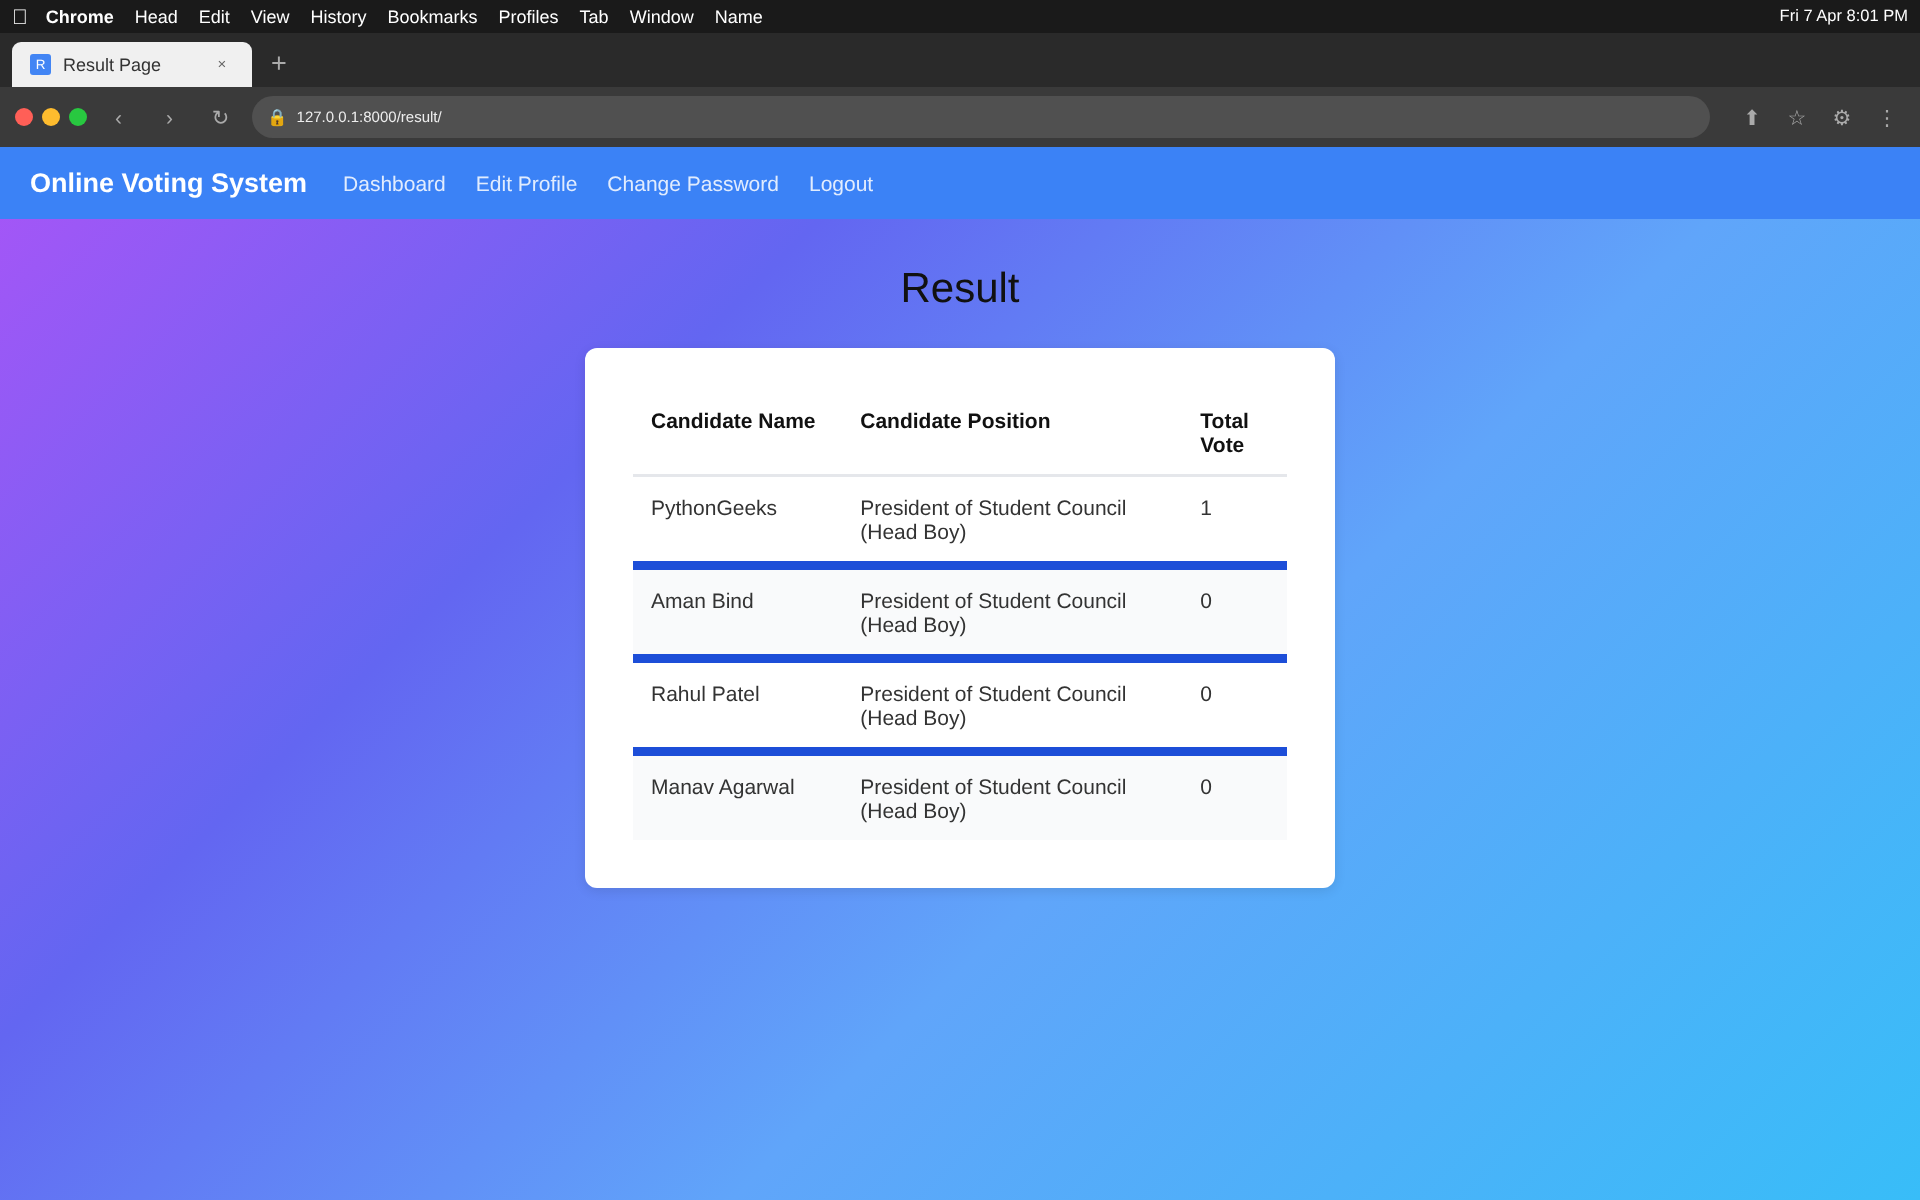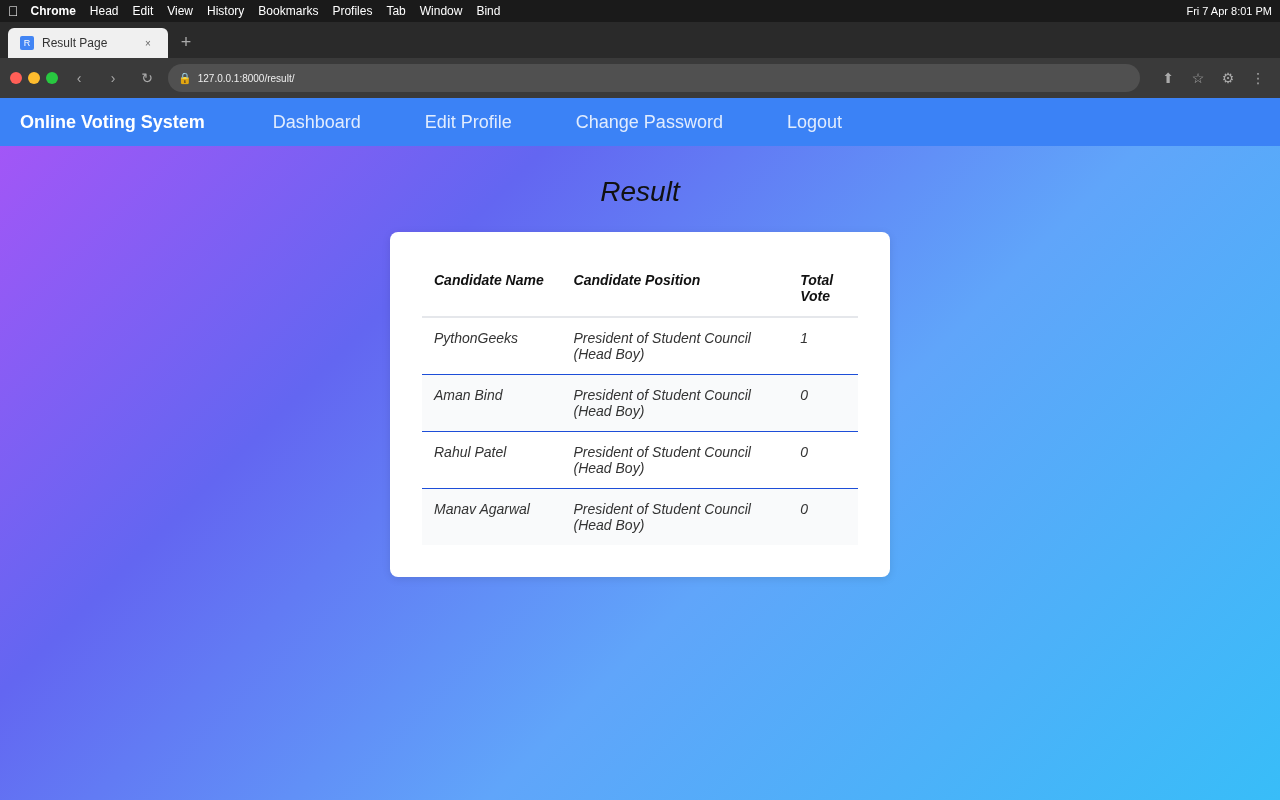--- a/index.html
+++ b/index.html
@@ -211,34 +211,32 @@
     }
 
     .navbar-links {
       display: flex;
       gap: 20px;
       align-items: center;
     }
 
     .navbar-link {
       color: rgba(255,255,255,0.85);
-      font-size: 18px;
+      font-size: 14px;
       text-decoration: none;
       cursor: pointer;
-      margin-left: 44px;
     }
 
     
     .main-content {
       flex: 1;
       display: flex;
       flex-direction: column;
       align-items: center;
       padding: 30px 20px;
-      font-style: italic;
     }
 
     .page-title {
       font-size: 28px;
       font-weight: 500;
       color: #111;
       margin-bottom: 24px;
     }
 
     
@@ -262,21 +260,21 @@
     th {
       text-align: left;
       font-weight: 600;
       font-size: 14px;
       color: #111;
       padding: 8px 12px 12px 12px;
       vertical-align: top;
     }
 
     tbody tr {
-      border-bottom: 1px solid #1d4ed8;
+      border-bottom: 6px solid #1d4ed8;
     }
 
     tbody tr:nth-child(even) {
       background: #f9fafb;
     }
 
     tbody tr:last-child {
       border-bottom: none;
     }
 
@@ -310,21 +308,21 @@
   <div class="menubar-items">
     <span class="menubar-item-bold">Chrome</span>
     <span>Head</span>
     <span>Edit</span>
     <span>View</span>
     <span>History</span>
     <span>Bookmarks</span>
     <span>Profiles</span>
     <span>Tab</span>
     <span>Window</span>
-    <span>Bind</span>
+    <span>Name</span>
   </div>
   <div class="menubar-right">
     <span>Fri 7 Apr  8:01 PM</span>
   </div>
 </div>
 
 <div class="browser-chrome">
 
   <div class="tab-bar">
     <div class="tab">

